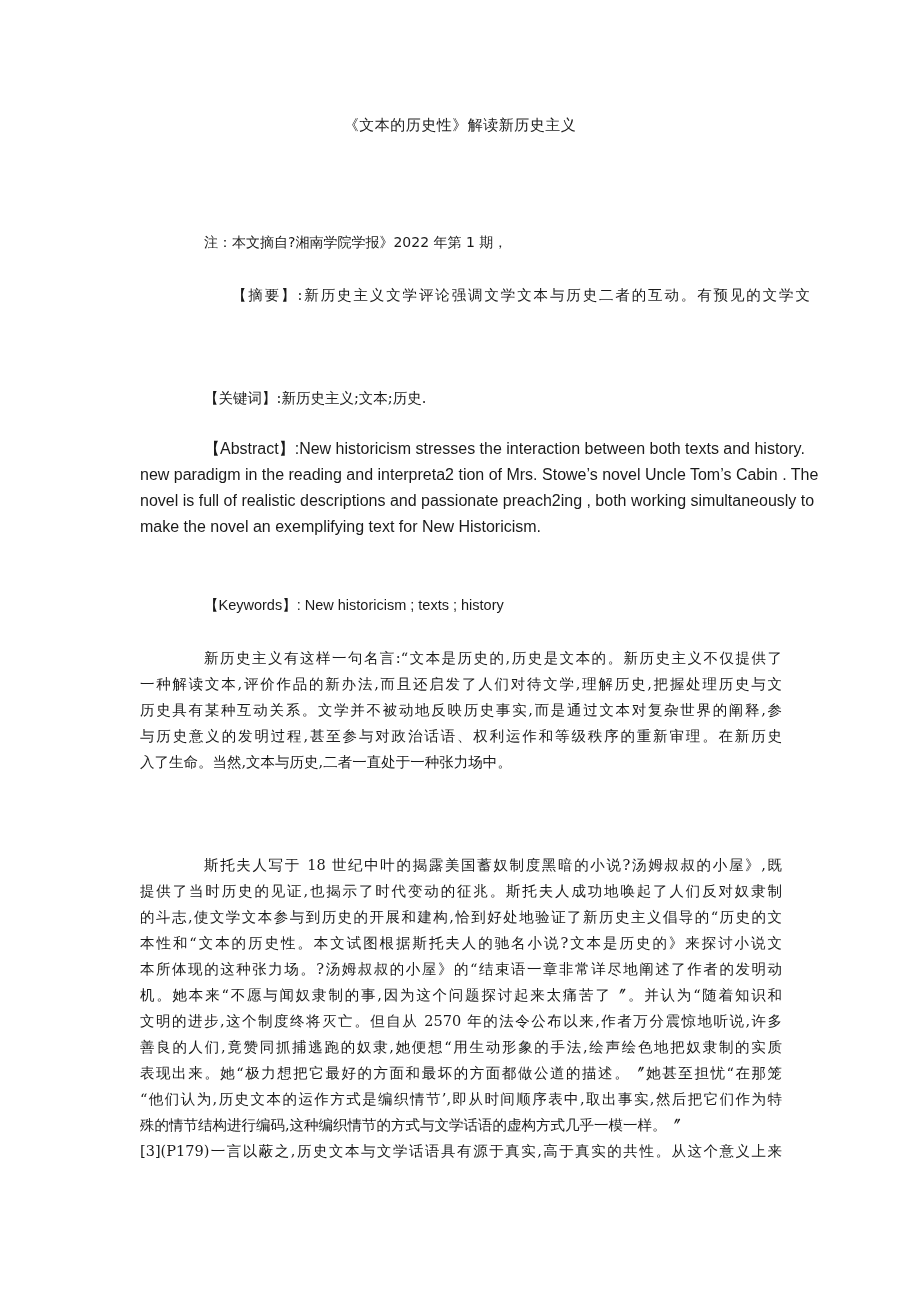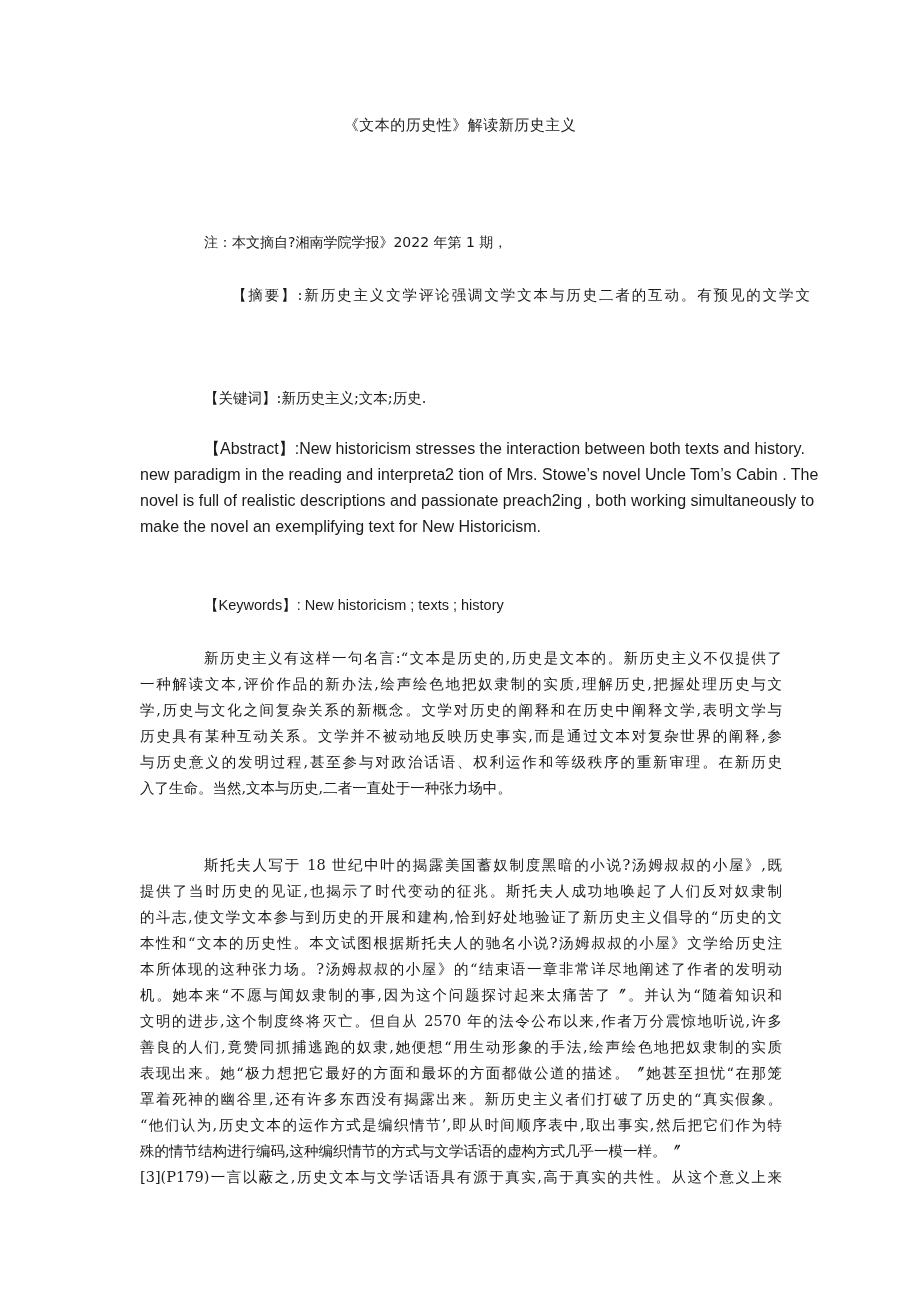--- a/index.html
+++ b/index.html
@@ -47,36 +47,34 @@
     <span class="line">novel is full of realistic descriptions and passionate preach2ing , both working simultaneously to</span>
     <span class="line last">make the novel an exemplifying text for New Historicism.</span>
   </div>
 
   <div class="para keywords-en">
     <span class="line last indent">【Keywords】: New historicism ; texts ; history</span>
   </div>
 
   <div class="para body1 serif">
     <span class="line indent">新历史主义有这样一句名言:“文本是历史的,历史是文本的。新历史主义不仅提供了</span>
-    <span class="line">一种解读文本,评价作品的新办法,绘声绘色地把奴隶制的实质,理解历史,把握处理历史与文</span>
-    <span class="line">学,历史与文化之间复杂关系的新概念。文学对历史的阐释和在历史中阐释文学,表明文学与</span>
+    <span class="line">一种解读文本,评价作品的新办法,而且还启发了人们对待文学,理解历史,把握处理历史与文</span>
     <span class="line">历史具有某种互动关系。文学并不被动地反映历史事实,而是通过文本对复杂世界的阐释,参</span>
     <span class="line">与历史意义的发明过程,甚至参与对政治话语、权利运作和等级秩序的重新审理。在新历史</span>
     <span class="line last">入了生命。当然,文本与历史,二者一直处于一种张力场中。</span>
   </div>
 
   <div class="para body2 serif">
     <span class="line indent">斯托夫人写于 18 世纪中叶的揭露美国蓄奴制度黑暗的小说?汤姆叔叔的小屋》,既</span>
     <span class="line">提供了当时历史的见证,也揭示了时代变动的征兆。斯托夫人成功地唤起了人们反对奴隶制</span>
     <span class="line">的斗志,使文学文本参与到历史的开展和建构,恰到好处地验证了新历史主义倡导的“历史的文</span>
-    <span class="line">本性和“文本的历史性。本文试图根据斯托夫人的驰名小说?汤姆叔叔的小屋》文学给历史注</span>
+    <span class="line">本性和“文本的历史性。本文试图根据斯托夫人的驰名小说?文本是历史的》来探讨小说文</span>
     <span class="line">本所体现的这种张力场。?汤姆叔叔的小屋》的“结束语一章非常详尽地阐述了作者的发明动</span>
     <span class="line">机。她本来“不愿与闻奴隶制的事,因为这个问题探讨起来太痛苦了〞。并认为“随着知识和</span>
     <span class="line">文明的进步,这个制度终将灭亡。但自从 2570 年的法令公布以来,作者万分震惊地听说,许多</span>
     <span class="line">善良的人们,竟赞同抓捕逃跑的奴隶,她便想“用生动形象的手法,绘声绘色地把奴隶制的实质</span>
     <span class="line">表现出来。她“极力想把它最好的方面和最坏的方面都做公道的描述。〞她甚至担忧“在那笼</span>
-    <span class="line">罩着死神的幽谷里,还有许多东西没有揭露出来。新历史主义者们打破了历史的“真实假象。</span>
     <span class="line">“他们认为,历史文本的运作方式是编织情节’,即从时间顺序表中,取出事实,然后把它们作为特</span>
     <span class="line last">殊的情节结构进行编码,这种编织情节的方式与文学话语的虚构方式几乎一模一样。〞</span>
     <span class="line">[3](P179)一言以蔽之,历史文本与文学话语具有源于真实,高于真实的共性。从这个意义上来</span>
   </div>
 
 </div>
 
 </body></html>

